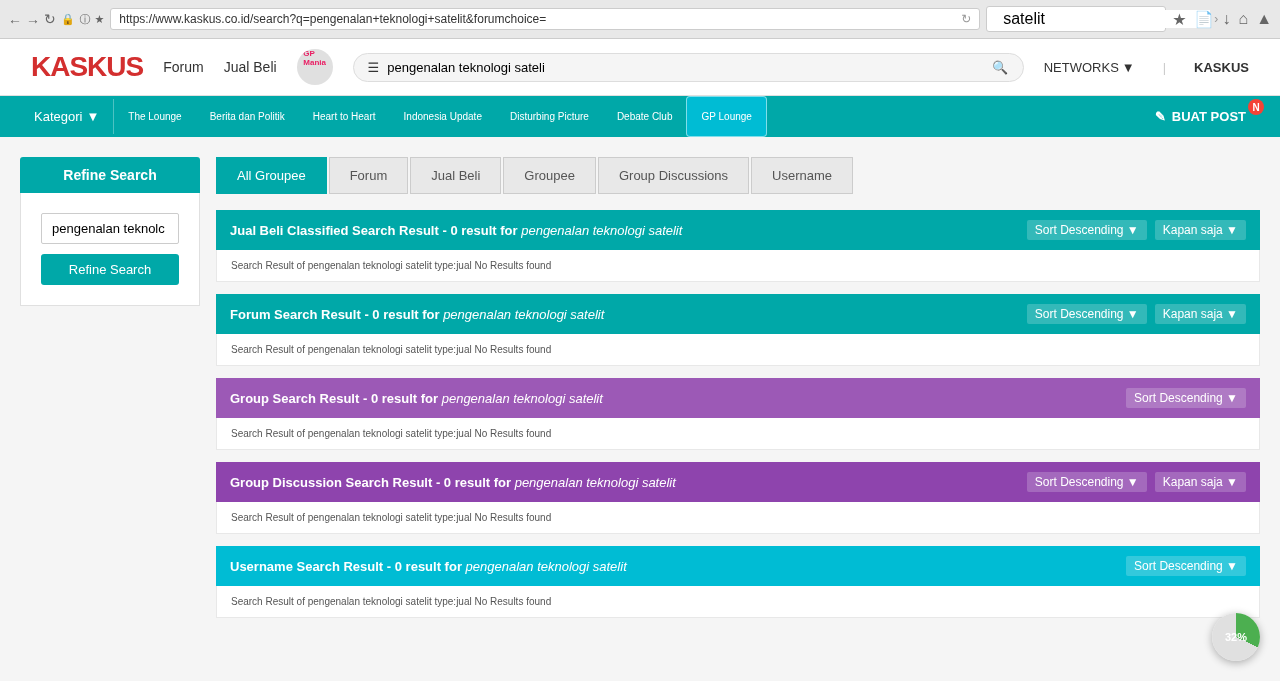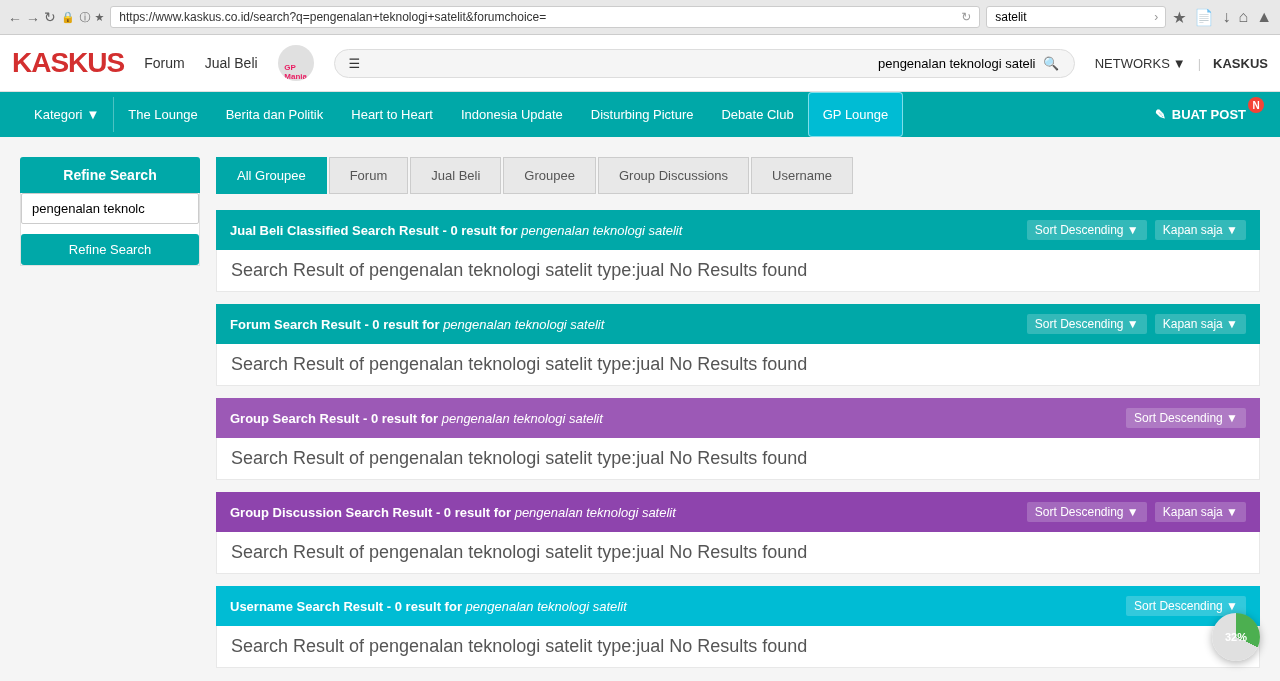--- a/index.html
+++ b/index.html
@@ -35,55 +35,55 @@
       background: white;
       border: 1px solid #ccc;
       border-radius: 3px;
       padding: 3px 8px;
       font-size: 12px;
       display: flex;
       align-items: center;
       gap: 4px;
       width: 180px;
     }
-    .search-bar input { border: none; outline: none; flex: 1; font-size: 12px; }
+    .search-bar input { border: none; outline: none; flex: 1; font-size: 16px; margin-left: 8px; }
 
     
     .site-header {
       background: white;
-      padding: 10px 12px;
+      padding: 10px 31px;
       display: flex;
       align-items: center;
       gap: 20px;
       border-bottom: 1px solid #e0e0e0;
     }
     .logo { font-size: 28px; font-weight: bold; color: #d32f2f; letter-spacing: -1px; }
     .header-nav { display: flex; gap: 20px; align-items: center; }
     .header-nav a { text-decoration: none; color: #333; font-size: 14px; font-weight: 500; }
     .gp-badge {
       background: #e0e0e0;
       border-radius: 50%;
       width: 36px; height: 36px;
-      display: flex; align-items: flex-end; justify-content: center;
+      display: flex; align-items: flex-start; justify-content: center;
       font-size: 10px; font-weight: bold; color: #333;
       overflow: hidden;
     }
     .site-search {
       flex: 1;
       background: #f5f5f5;
       border: 1px solid #ddd;
       border-radius: 20px;
       padding: 6px 14px;
       font-size: 13px;
       display: flex;
       align-items: center;
       gap: 8px;
     }
-    .site-search input { border: none; outline: none; background: transparent; flex: 1; font-size: 13px; text-align: right; }
-    .header-right { display: flex; align-items: flex-start; gap: 12px; margin-left: auto; }
+    .site-search input { border: none; outline: none; background: transparent; flex: 1; font-size: 13px; }
+    .header-right { display: flex; align-items: flex-start; gap: 28px; margin-left: auto; }
     .networks-btn {
       color: #333;
       font-size: 13px;
       cursor: pointer;
       display: flex;
       align-items: center;
       gap: 3px;
     }
     .masuk-btn {
       color: #333;
@@ -97,21 +97,21 @@
       background: #00a8a8;
       padding: 0 20px;
       display: flex;
       align-items: center;
       gap: 0;
     }
     .nav-bar a {
       color: white;
       text-decoration: none;
       padding: 14px 14px;
-      font-size: 13px;
+      font-size: 10px;
       display: block;
     }
     .nav-kategori {
       display: flex;
       align-items: center;
       gap: 4px;
       padding: 10px 14px;
       color: white;
       cursor: pointer;
       border-right: 1px solid rgba(255,255,255,0.3);
@@ -167,21 +167,21 @@
       padding: 10px 16px;
       font-size: 14px;
       font-weight: bold;
       text-align: center;
       border-radius: 3px 3px 0 0;
     }
     .sidebar-content {
       background: white;
       border: 1px solid #e0e0e0;
       border-top: none;
-      padding: 0;
+      padding: 20px;
     }
     .search-input-box {
       width: 100%;
       border: 1px solid #ccc;
       padding: 7px 10px;
       font-size: 13px;
       margin-bottom: 10px;
       border-radius: 2px;
     }
     .refine-btn {
@@ -245,21 +245,21 @@
       font-size: 12px;
       cursor: pointer;
       border-radius: 2px;
       display: flex;
       align-items: center;
       gap: 4px;
     }
     .result-body {
       background: white;
       padding: 10px 14px;
-      font-size: 18px;
+      font-size: 10px;
       color: #555;
       border: 1px solid #e8e8e8;
       border-top: none;
     }
 
     
     .speed-dial {
       position: fixed;
       bottom: 20px;
       right: 20px;

